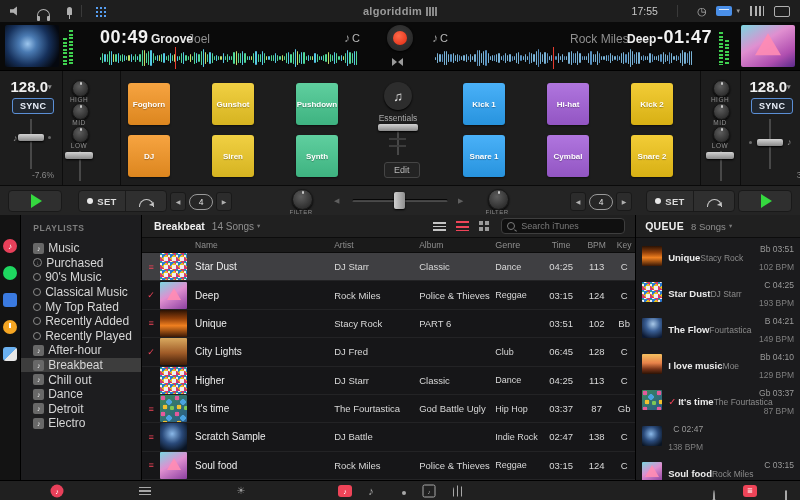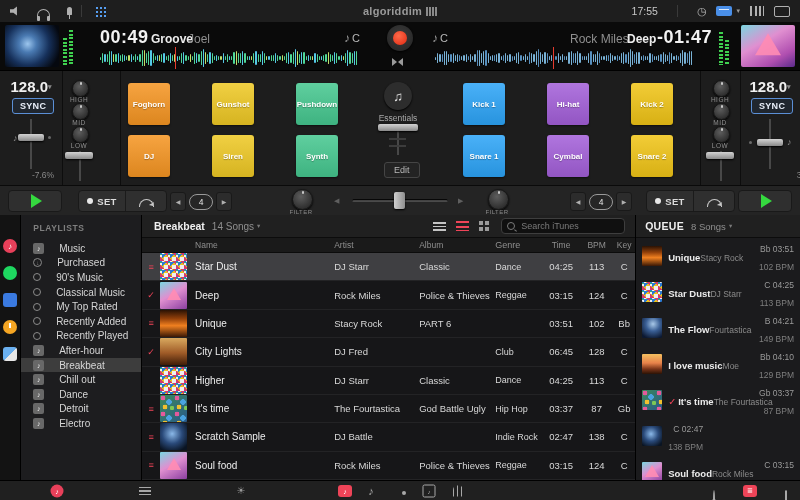--- a/index.html
+++ b/index.html
@@ -134,21 +134,21 @@
   font-size:8px;color:#fff}
 .ri-itunes{background:#e8405a}
 .ri-spotify{background:#1ed760}
 .ri-video{border-radius:3px;background:#3a7ae0}
 .ri-clock{background:#f5a623;position:relative}
 .ri-clock::after{content:"";position:absolute;left:6px;top:3px;width:1.5px;height:5px;background:#fff}
 .ri-photos{border-radius:3px;background:linear-gradient(135deg,#6ab0f0 50%,#e8e8e8 50%)}
 
 .playlists{width:126px;background:#1d1d1f;border-right:1px solid #000;padding-top:8px;box-sizing:border-box}
 .pl-head{font-size:8.5px;font-weight:bold;color:#7f7f7f;letter-spacing:.6px;padding:0 0 8px 12px}
-.pl-item{height:14.6px;display:flex;align-items:center;gap:15px;padding-left:12px;font-size:10px;color:#d6d6d6}
+.pl-item{height:14.6px;display:flex;align-items:center;gap:4px;padding-left:12px;font-size:12px;color:#d6d6d6}
 .pl-item.selected{background:#3d3d3d}
 .pl-ic{width:11px;height:11px;flex:none;display:flex;align-items:center;justify-content:center}
 .pl-ic[data-picon="note"]{background:#686868;border-radius:2px;font-size:7px;color:#e8e8e8}
 .pl-ic[data-picon="note"]::before{content:"♪"}
 .pl-ic[data-picon="smart"]{border:1.2px solid #8a8a8a;border-radius:50%;width:8px;height:8px;box-sizing:border-box}
 .pl-ic[data-picon="purchased"]{border:1.2px solid #8a8a8a;border-radius:50%;width:9px;height:9px;
   box-sizing:border-box;font-size:6px;color:#8a8a8a}
 .pl-ic[data-picon="purchased"]::before{content:"↓"}
 
 .library{width:515px;background:#161618;display:flex;flex-direction:column;border-right:1px solid #000;box-sizing:border-box}
@@ -872,21 +872,21 @@
       </div>
       <div class="q-body">
         <div class="q-item">
           <span class="q-art" data-art="crowd"></span>
           <span class="q-txt"><span class="q-t1">Unique</span><span class="q-t2">Stacy Rock</span></span>
           <span class="q-right"><span class="q-r1">Bb 03:51</span><br><span class="q-r2">102 BPM</span></span>
         </div>
         <div class="q-item">
           <span class="q-art" data-art="mosaic"></span>
           <span class="q-txt"><span class="q-t1">Star Dust</span><span class="q-t2">DJ Starr</span></span>
-          <span class="q-right"><span class="q-r1">C 04:25</span><br><span class="q-r2">113 BPM</span></span>
+          <span class="q-right"><span class="q-r1">C 04:25</span><br><span class="q-r2">193 BPM</span></span>
         </div>
         <div class="q-item">
           <span class="q-art" data-art="dancer"></span>
           <span class="q-txt"><span class="q-t1">The Flow</span><span class="q-t2">Fourtastica</span></span>
           <span class="q-right"><span class="q-r1">B 04:21</span><br><span class="q-r2">149 BPM</span></span>
         </div>
         <div class="q-item">
           <span class="q-art" data-art="palms"></span>
           <span class="q-txt"><span class="q-t1">I love music</span><span class="q-t2">Moe</span></span>
           <span class="q-right"><span class="q-r1">Bb 04:10</span><br><span class="q-r2">129 BPM</span></span>

